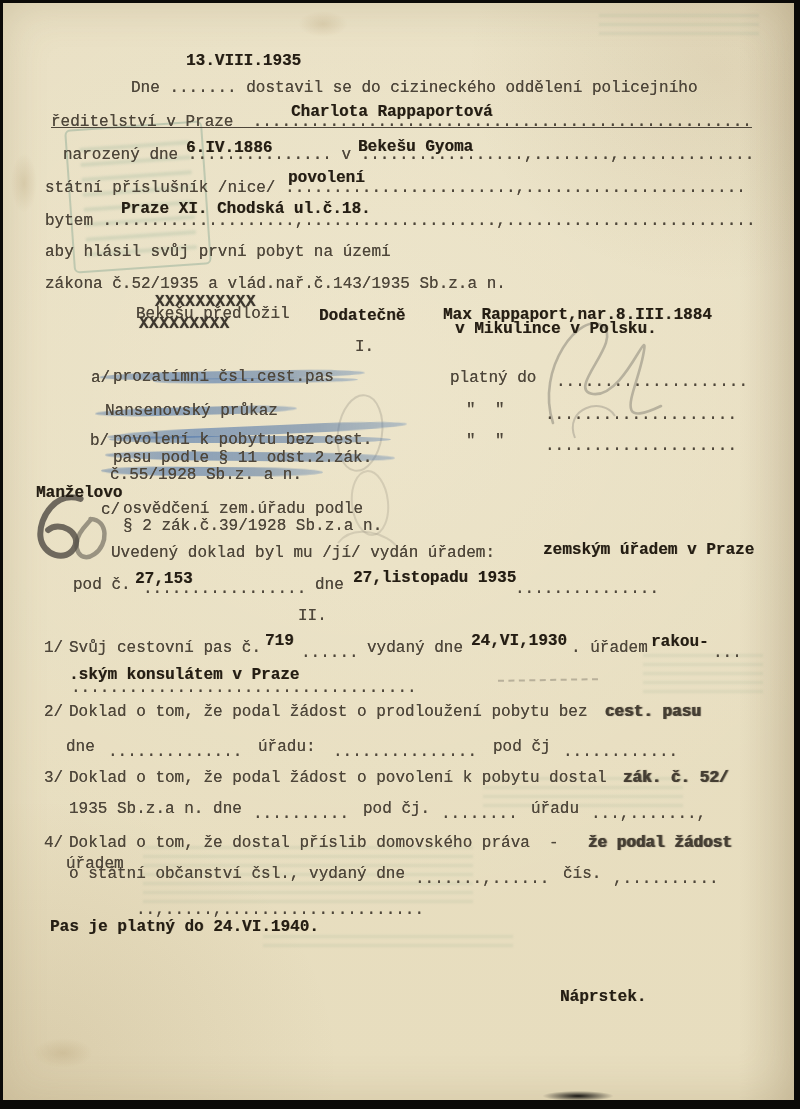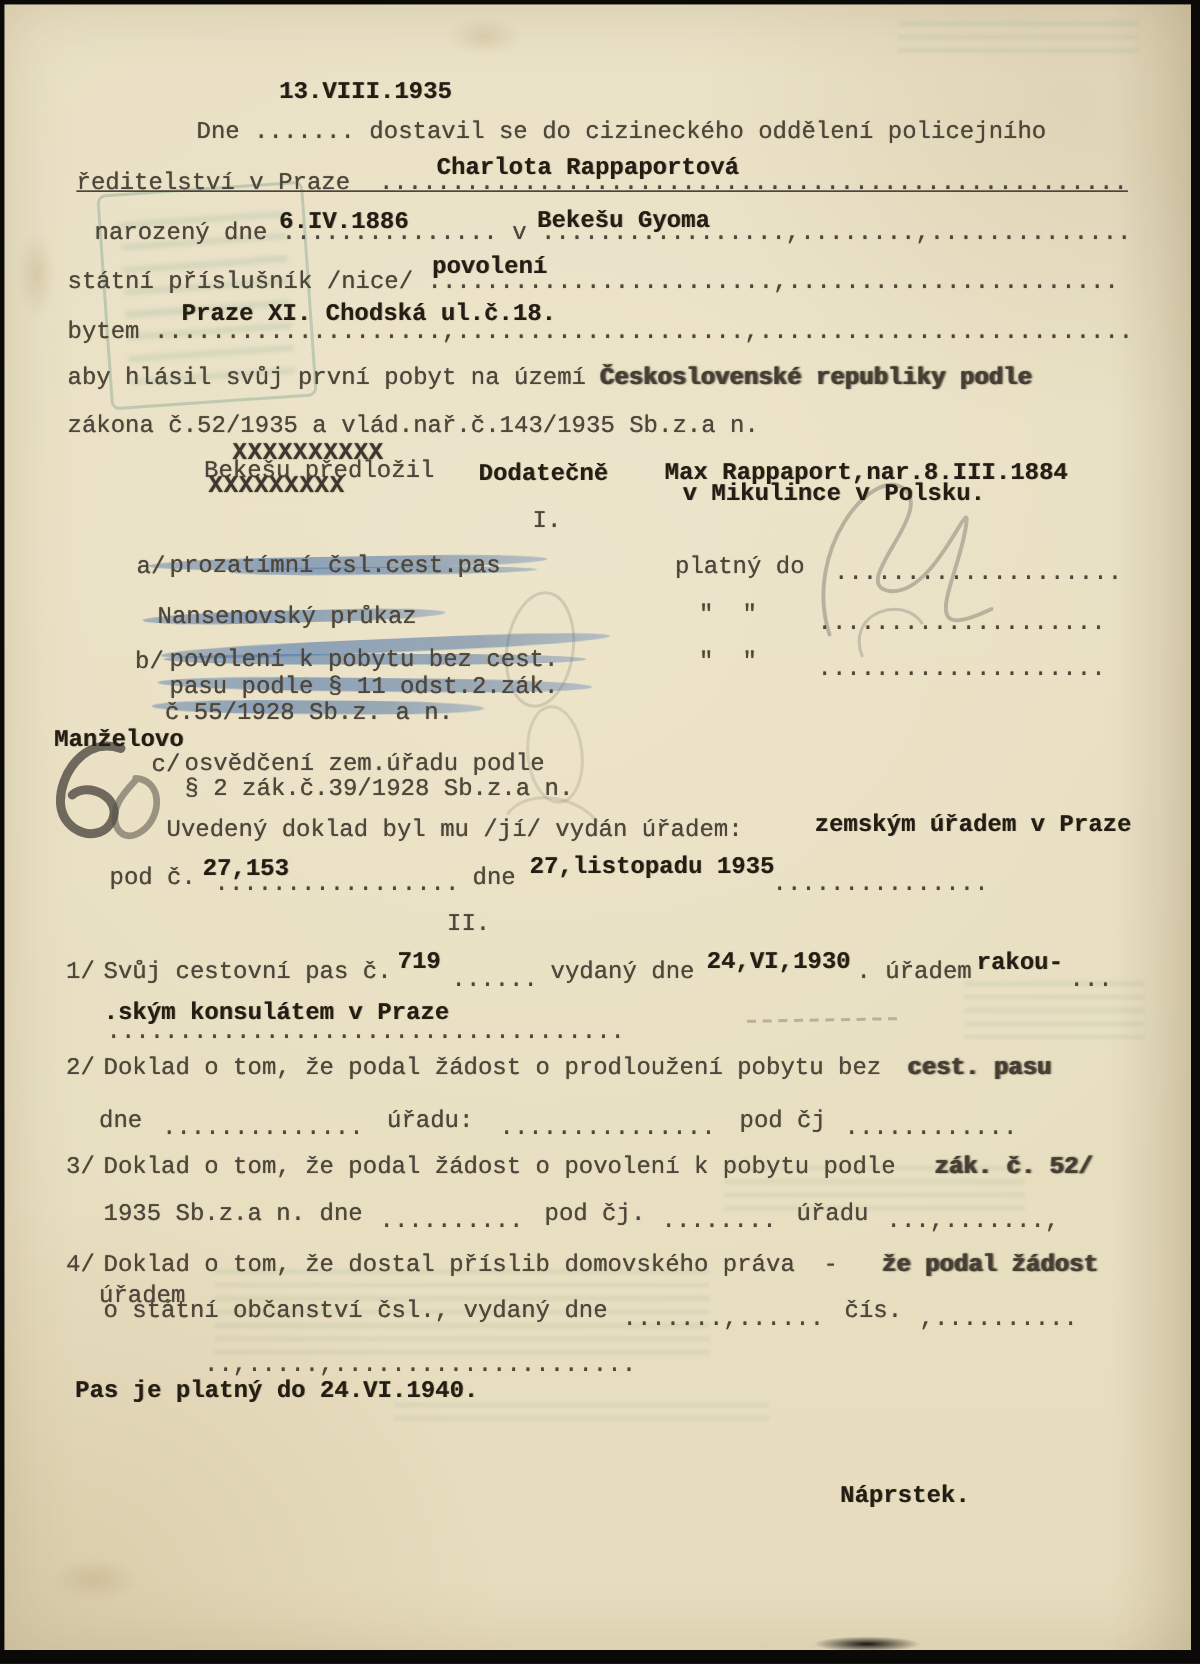--- a/index.html
+++ b/index.html
@@ -107,21 +107,20 @@
       <span class="seg form" style="left: 48px; top: 110px; text-decoration: underline;">ředitelství v Praze  ....................................................</span>
       <span class="seg ins" style="left: 288px; top: 100px;">Charlota Rappaportová</span>
       <span class="seg form" style="left: 60px; top: 143px;">narozený dne ............... v .................,........,..............</span>
       <span class="seg ins" style="left: 183px; top: 136px;">6.IV.1886</span>
       <span class="seg ins" style="left: 355px; top: 135px;">Bekešu Gyoma</span>
       <span class="seg form" style="left: 42px; top: 176px;">státní příslušník /nice/ ........................,.......................</span>
       <span class="seg ins" style="left: 285px; top: 166px;">povolení</span>
       <span class="seg form" style="left: 42px; top: 209px;">bytem ....................,....................,..........................</span>
       <span class="seg ins" style="left: 118px; top: 197px;">Praze XI. Chodská ul.č.18.</span>
       <span class="seg form" style="left: 42px; top: 240px;">aby hlásil svůj první pobyt na území </span>
-      <span class="seg smudge" style="left: 397px; top: 240px;">Československé republiky podle</span>
       <span class="seg form" style="left: 42px; top: 272px;">zákona č.52/1935 a vlád.nař.č.143/1935 Sb.z.a n.</span>
       <span class="seg xmark" style="left: 152px; top: 290px;">XXXXXXXXXX</span>
       <span class="seg form" style="left: 133px; top: 302px;">Bekešu předložil</span>
       <span class="seg xmark" style="left: 136px; top: 312px;">XXXXXXXXX</span>
       <span class="seg ins" style="left: 316px; top: 304px;">Dodatečně</span>
       <span class="seg ins" style="left: 440px; top: 303px;">Max Rappaport,nar.8.III.1884</span>
       <span class="seg ins" style="left: 452px; top: 317px;">v Mikulince v Polsku.</span>
       <span class="seg form" style="left: 352px; top: 335px;">I.</span>
       <span class="seg form" style="left: 88px; top: 366px;">a/</span>
       <span class="seg form" style="left: 110px; top: 365px;">prozatímní čsl.cest.pas</span>
@@ -165,21 +164,21 @@
       <span class="seg form" style="left: 41px; top: 700px;">2/</span>
       <span class="seg form" style="left: 66px; top: 700px;">Doklad o tom, že podal žádost o prodloužení pobytu bez</span>
       <span class="seg smudge" style="left: 602px; top: 700px;">cest. pasu</span>
       <span class="seg form" style="left: 63px; top: 735px;">dne</span>
       <span class="seg dots" style="left: 105px; top: 740px;">..............</span>
       <span class="seg form" style="left: 255px; top: 735px;">úřadu:</span>
       <span class="seg dots" style="left: 330px; top: 740px;">...............</span>
       <span class="seg form" style="left: 490px; top: 735px;">pod čj</span>
       <span class="seg dots" style="left: 560px; top: 740px;">............</span>
       <span class="seg form" style="left: 41px; top: 766px;">3/</span>
-      <span class="seg form" style="left: 66px; top: 766px;">Doklad o tom, že podal žádost o povolení k pobytu podle</span>
+      <span class="seg form" style="left: 66px; top: 766px;">Doklad o tom, že podal žádost o povolení k pobytu dostal</span>
       <span class="seg smudge" style="left: 620px; top: 766px;">zák. č. 52/</span>
       <span class="seg form" style="left: 66px; top: 797px;">1935 Sb.z.a n. dne</span>
       <span class="seg dots" style="left: 250px; top: 802px;">..........</span>
       <span class="seg form" style="left: 360px; top: 797px;">pod čj.</span>
       <span class="seg dots" style="left: 438px; top: 802px;">........</span>
       <span class="seg form" style="left: 528px; top: 797px;">úřadu</span>
       <span class="seg dots" style="left: 588px; top: 802px;">...,.......,</span>
       <span class="seg form" style="left: 41px; top: 831px;">4/</span>
       <span class="seg form" style="left: 66px; top: 831px;">Doklad o tom, že dostal příslib domovského práva  -</span>
       <span class="seg smudge" style="left: 585px; top: 831px;">že podal žádost</span>

